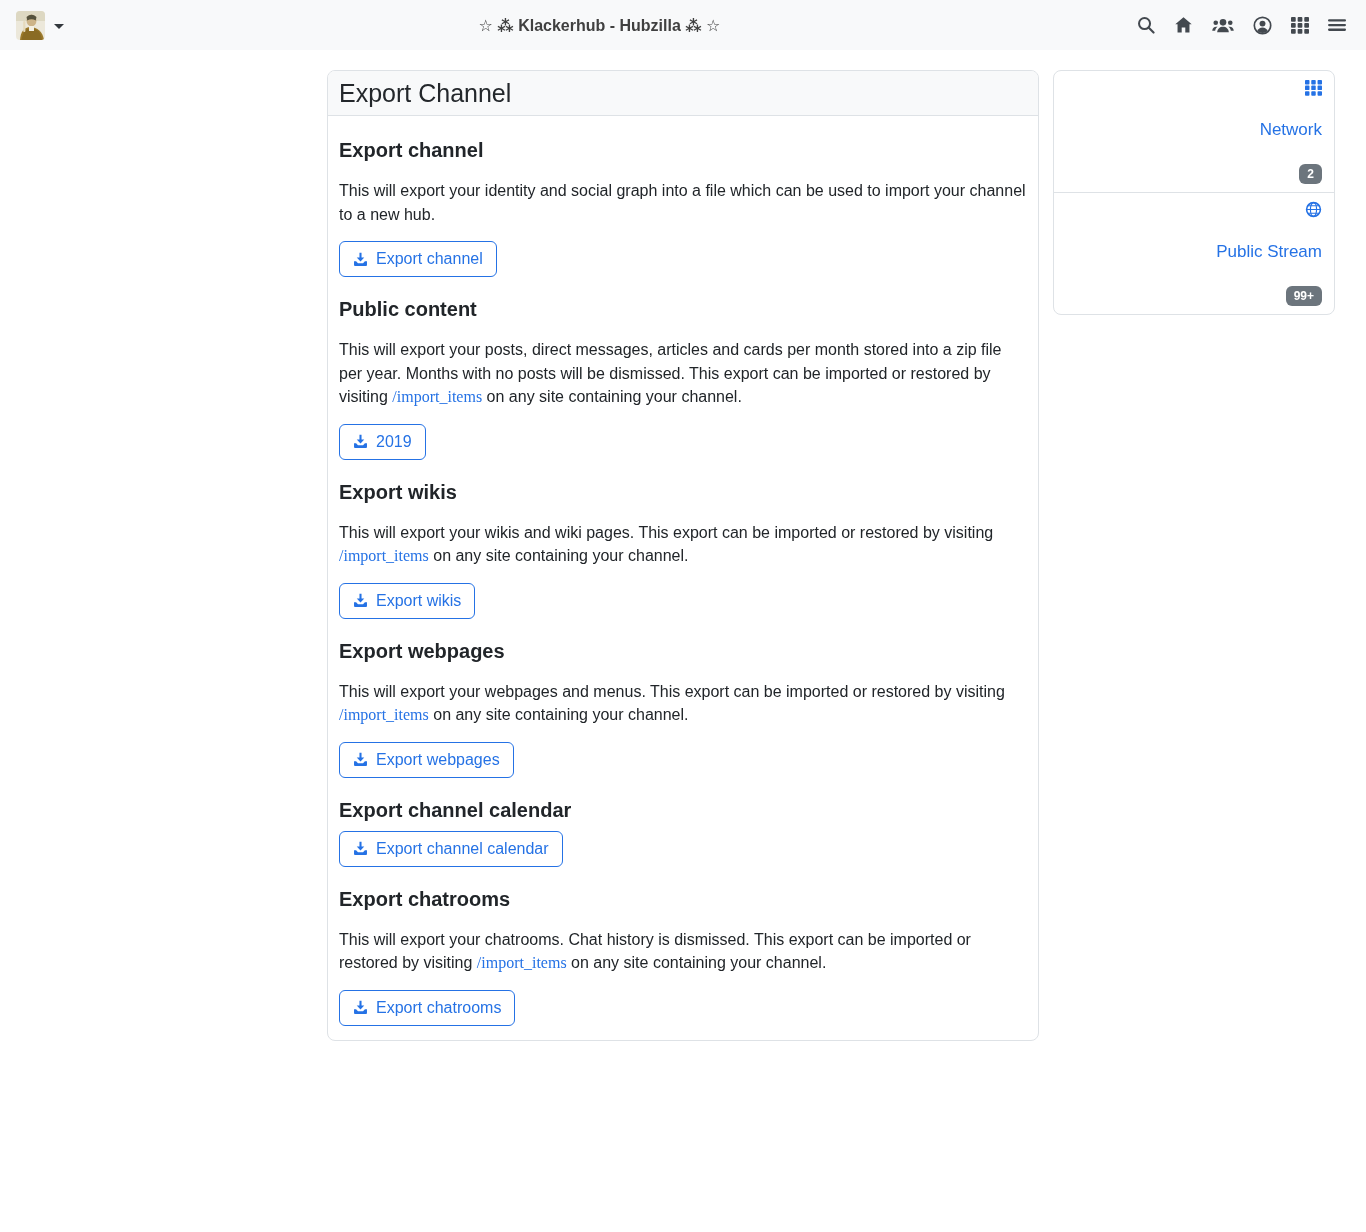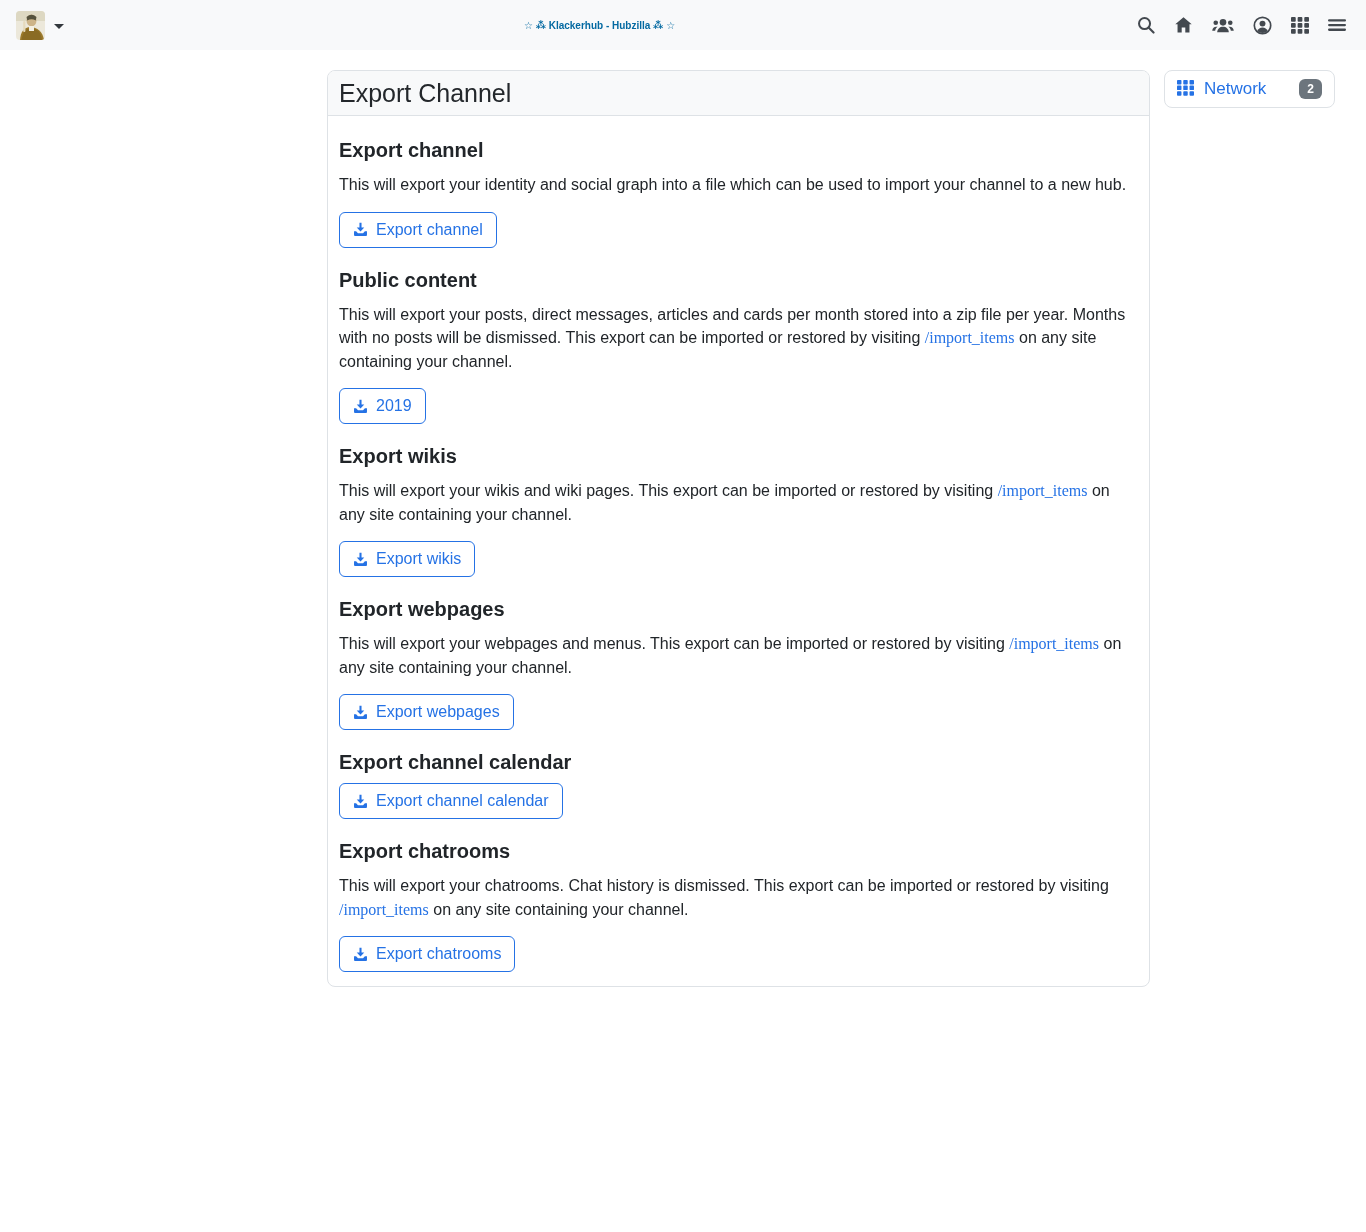--- a/index.html
+++ b/index.html
@@ -19,74 +19,74 @@
     width: 29px; height: 29px; border-radius: 4px; overflow: hidden;
     padding: 0; border: none; background: none; cursor: pointer; display: block;
   }
   .avatar svg { display: block; }
   .caret {
     width: 0; height: 0; display: inline-block; cursor: pointer;
     border-left: 5px solid transparent; border-right: 5px solid transparent;
     border-top: 5px solid #33383d; margin-top: 2px;
   }
   .nav-title {
-    margin: 12px auto; font-weight: bold; font-size: 10px; color: #0369a1;
+    margin: 12px auto; font-weight: bold; font-size: 16px; color: #404040;
     white-space: nowrap;
   }
   .nav-right { display: flex; align-items: center; gap: 15px; }
   .nav-btn {
     background: none; border: none; padding: 2px; cursor: pointer;
     color: #43494f; display: flex; align-items: center;
   }
   .nav-btn svg { display: block; }
   
   .page {
     display: flex; align-items: flex-start; gap: 14px;
     padding: 20px 31px 40px 327px;
   }
-  .main-col { width: 823px; flex: none; }
+  .main-col { width: 712px; flex: none; }
   .side-col { flex: 1; }
   
   .panel {
     background: #fff; border: 1px solid var(--border, #dee2e6);
     border-radius: 8px; overflow: hidden;
   }
   .panel-header {
     background: var(--panel-header-bg, #f8f9fa);
     border-bottom: 1px solid var(--border, #dee2e6);
     padding: 8px 11px; font-size: 25px; font-weight: 400; color: #23272b;
     line-height: 28px;
   }
   .panel-body { padding: 2px 11px 14px; }
   .section-heading {
     font-size: 20px; font-weight: 700; color: #212529;
     margin: 21px 0 9px;
   }
   .section-text {
-    margin: 11px 0 15px; font-size: 16px; line-height: 23.5px; color: #212529;
+    margin: 17px 0 15px; font-size: 16px; line-height: 23.5px; color: #212529;
   }
   .inline-link { color: var(--accent, #2572e5); text-decoration: none; cursor: pointer; font-family: Liberation Serif, serif; }
   .btn-outline {
     display: inline-flex; align-items: center; gap: 8px;
     padding: 7px 13px; margin: 0;
     background: #fff; color: var(--accent, #2572e5);
     border: 1px solid var(--accent, #2572e5); border-radius: 6px;
     font-size: 16px; line-height: 20px; cursor: pointer;
     font-family: inherit;
   }
   .btn-outline svg { display: block; }
   
   .widget-list {
     background: #fff; border: 1px solid var(--border, #dee2e6);
     border-radius: 8px; overflow: hidden;
   }
   .widget-item {
-    display: flex; align-items: flex-start; gap: 10px;
+    display: flex; align-items: flex-end; gap: 24px;
     padding: 8px 12px; text-decoration: none; cursor: pointer;
-    color: var(--accent, #2572e5); font-size: 17px; line-height: 20px;
+    color: var(--accent, #2572e5); font-size: 17px; line-height: 20px; flex-direction: column;
   }
   .widget-item + .widget-item { border-top: 1px solid var(--border, #dee2e6); }
   .w-icon { display: flex; align-items: center; color: var(--accent, #2572e5); }
   .w-icon svg { display: block; }
   .w-badge {
     margin-left: auto; background: var(--badge-bg, #6c757d); color: #fff;
     font-size: 12px; font-weight: 700; padding: 3px 8px; border-radius: 6px;
     line-height: 14px;
   }
 </style>
@@ -283,15 +283,26 @@
                 <rect x="0" y="11.5" width="4.2" height="4.2" rx="0.8"></rect>
                 <rect x="5.9" y="11.5" width="4.2" height="4.2" rx="0.8"></rect>
                 <rect x="11.8" y="11.5" width="4.2" height="4.2" rx="0.8"></rect>
               </g>
             </svg>
           </span>
     <span class="w-label">Network</span>
     <span class="w-badge">2</span>
   </a>
 
+  <a href="#" class="widget-item">
+    <span class="w-icon">
+            <svg width="17" height="17" viewBox="0 0 16 16">
+              <circle cx="8" cy="8" r="6.5" fill="none" stroke="currentColor" stroke-width="1.5"></circle>
+              <ellipse cx="8" cy="8" rx="2.9" ry="6.5" fill="none" stroke="currentColor" stroke-width="1.1"></ellipse>
+              <path d="M1.5 8h13M2.4 4.5h11.2M2.4 11.5h11.2" stroke="currentColor" stroke-width="1.1" fill="none"></path>
+            </svg>
+          </span>
+    <span class="w-label">Public Stream</span>
+    <span class="w-badge">99+</span>
+  </a>
 </div>
   </aside>
 </div>
 
 </body></html>

